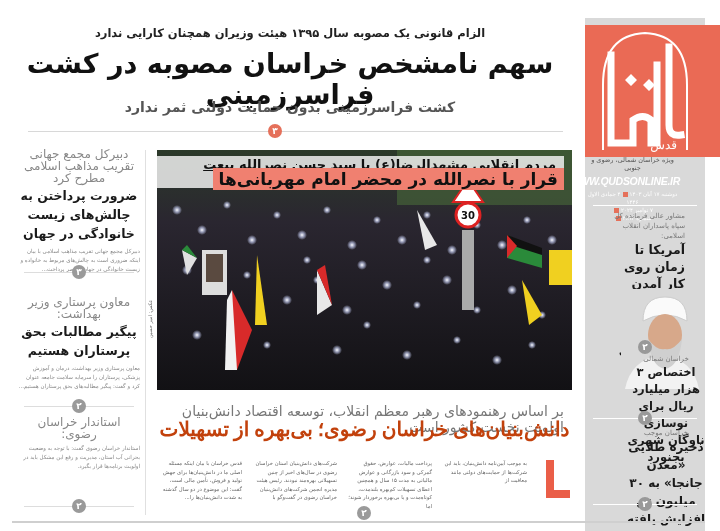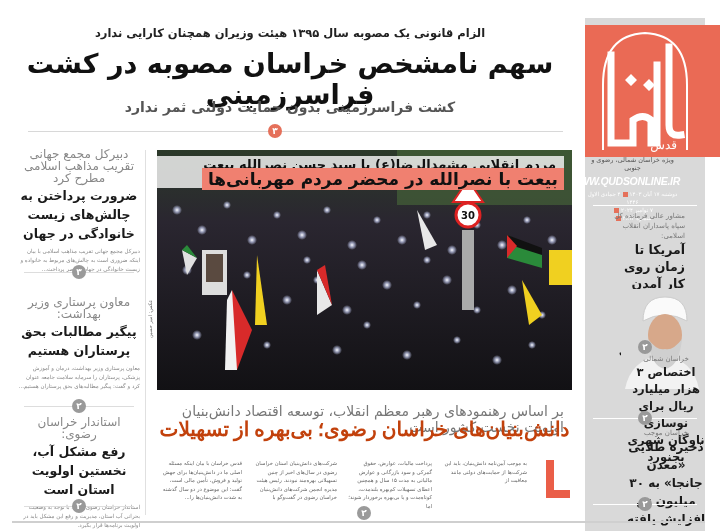--- a/index.html
+++ b/index.html
@@ -135,21 +135,20 @@
   <div class="lc-story" style="top:148px;">
     <div class="lc-kicker">معاون پرستاری وزیر بهداشت:</div>
     <div class="lc-title">پیگیر مطالبات بحق پرستاران هستیم</div>
     <div class="lc-body">معاون پرستاری وزیر بهداشت، درمان و آموزش پزشکی، پرستاران را سرمایه سلامت جامعه عنوان کرد و گفت: پیگیر مطالبه‌های بحق پرستاران هستیم...</div>
   </div>
   <div class="lc-rule" style="top:258px;"></div>
   <div class="page-dot lc-dot" style="top:251px; left:54px;">۲</div>
 
   <div class="lc-story" style="top:268px;">
     <div class="lc-kicker">استاندار خراسان رضوی:</div>
-    <div class="lc-title">رفع مشکل آب، نخستین اولویت استان است</div>
     <div class="lc-body">استاندار خراسان رضوی گفت: با توجه به وضعیت بحرانی آب استان، مدیریت و رفع این مشکل باید در اولویت برنامه‌ها قرار بگیرد.</div>
   </div>
   <div class="lc-rule" style="top:358px;"></div>
   <div class="page-dot lc-dot" style="top:351px; left:54px;">۲</div>
 </div>
 
 <div class="photo-credit">عکس: امیر حسین</div>
 <div class="photo">
   <svg width="415" height="240" viewBox="0 0 415 240">
     <defs>
@@ -222,21 +221,21 @@
     <circle cx="311" cy="65" r="12" fill="#fff" stroke="#d22" stroke-width="3"></circle>
     <text x="311" y="69" text-anchor="middle" font-size="10" font-weight="bold" fill="#111" font-family="DejaVu Sans, sans-serif">30</text>
     <polygon points="350,85 385,100 385,118 350,108" fill="#2a8a3a"></polygon>
       <polygon points="350,85 385,98 385,105 350,94" fill="#111"></polygon>
       <polygon points="350,85 360,96 350,108" fill="#d82a2a"></polygon>
     <rect x="392" y="100" width="23" height="35" fill="#f0d020"></rect>
     <polygon points="365,130 385,165 372,175" fill="#f0d020"></polygon>
     <polygon points="260,60 280,95 268,100" fill="#e8e8e8"></polygon>
   </svg>
   <div class="photo-kicker">مردم انقلابی مشهدالرضا(ع) با سید حسن نصرالله بیعت کردند و یاد شهدای مقاومت را گرامی داشتند</div>
-  <div class="photo-title">بیعت با نصرالله در محضر مردم مهربانی‌ها</div>
+  <div class="photo-title">قرار با نصرالله در محضر امام مهربانی‌ها</div>
 </div>
 
 <div class="bottom-kicker">بر اساس رهنمودهای رهبر معظم انقلاب، توسعه اقتصاد دانش‌بنیان اولویت نخست کشور است</div>
 <div class="bottom-title">دانش‌بنیان‌های خراسان رضوی؛ بی‌بهره از تسهیلات</div>
 <div class="l-mark">
     <div class="v"></div>
     <div class="h"></div>
   </div>
 <div class="bottom-body">
   <div class="col">به موجب آیین‌نامه دانش‌بنیان، باید این شرکت‌ها از حمایت‌های دولتی مانند معافیت از</div>

